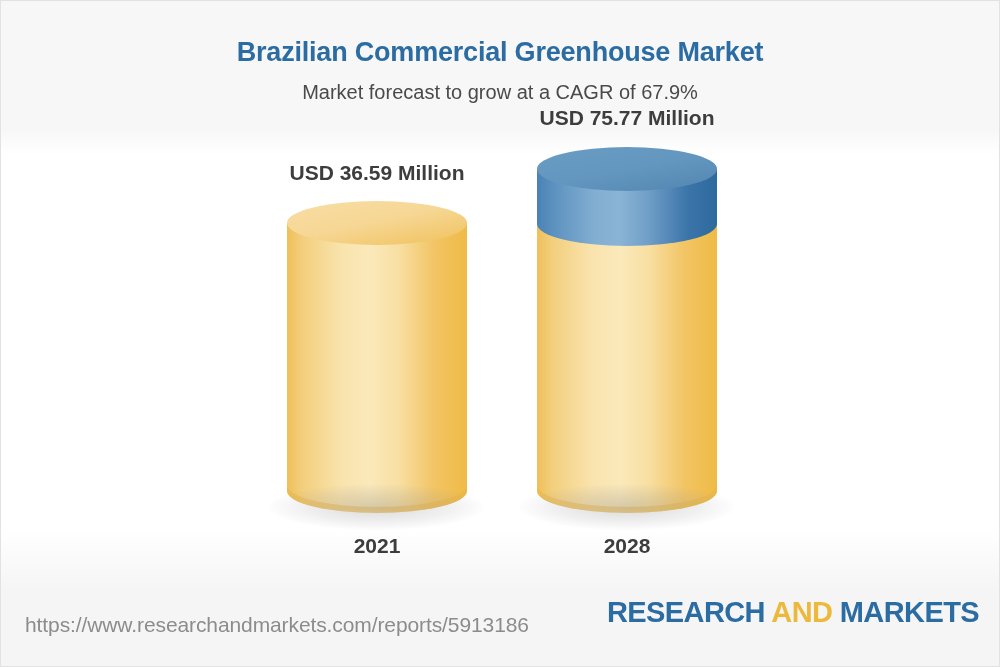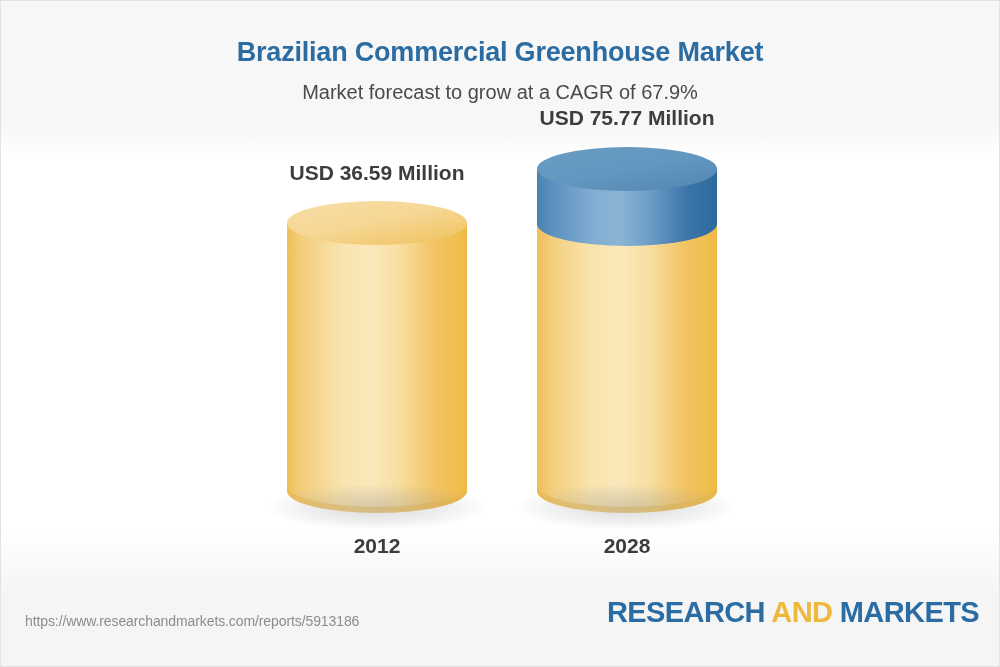--- a/index.html
+++ b/index.html
@@ -103,21 +103,21 @@
     bottom: 0;
     width: 1000px;
     height: 77px;
     background: #f5f5f5;
     z-index: 5;
   }
   .source-url {
     position: absolute;
     left: 24px;
     top: 24px;
-    font-size: 14px;
+    font-size: 21px;
     color: #8c8c8c;
     letter-spacing: -0.1px;
   }
   .logo {
     position: absolute;
     right: 22px;
     top: 9px;
     text-align: right;
     line-height: 1;
   }
@@ -174,21 +174,21 @@
 
         <path d="M0,22 L0,290 A90,22 0 0 0 180,290 L180,22 Z" fill="url(#goldBody)"></path>
 
         <path d="M0,284 A90,22 0 0 0 180,284 L180,290 A90,22 0 0 1 0,290 Z" fill="#e9b442" opacity="0.45"></path>
 
         <ellipse cx="90" cy="22" rx="90" ry="22" fill="url(#goldTop)"></ellipse>
         <ellipse cx="90" cy="22" rx="90" ry="22" fill="none" stroke="#f0c濃" stroke-width="0"></ellipse>
       </svg>
     </div>
     <div class="cyl-label" style="left:196px; top:32px;">USD 36.59 Million</div>
-    <div class="cat-label" style="left:196px; top:405px;">2012</div>
+    <div class="cat-label" style="left:196px; top:405px;">2021</div>
 
     <div class="cyl" style="left:536px; top:17px; width:180px; height:367px;">
       <svg width="180" height="367" viewBox="0 0 180 367">
         <defs>
           <linearGradient id="goldBody2" x1="0" y1="0" x2="1" y2="0">
             <stop offset="0" stop-color="#efc05a"></stop>
             <stop offset="0.09" stop-color="#f3cf7e"></stop>
             <stop offset="0.30" stop-color="#f9e3ad"></stop>
             <stop offset="0.46" stop-color="#fbe9bb"></stop>
             <stop offset="0.62" stop-color="#f8dfa2"></stop>

